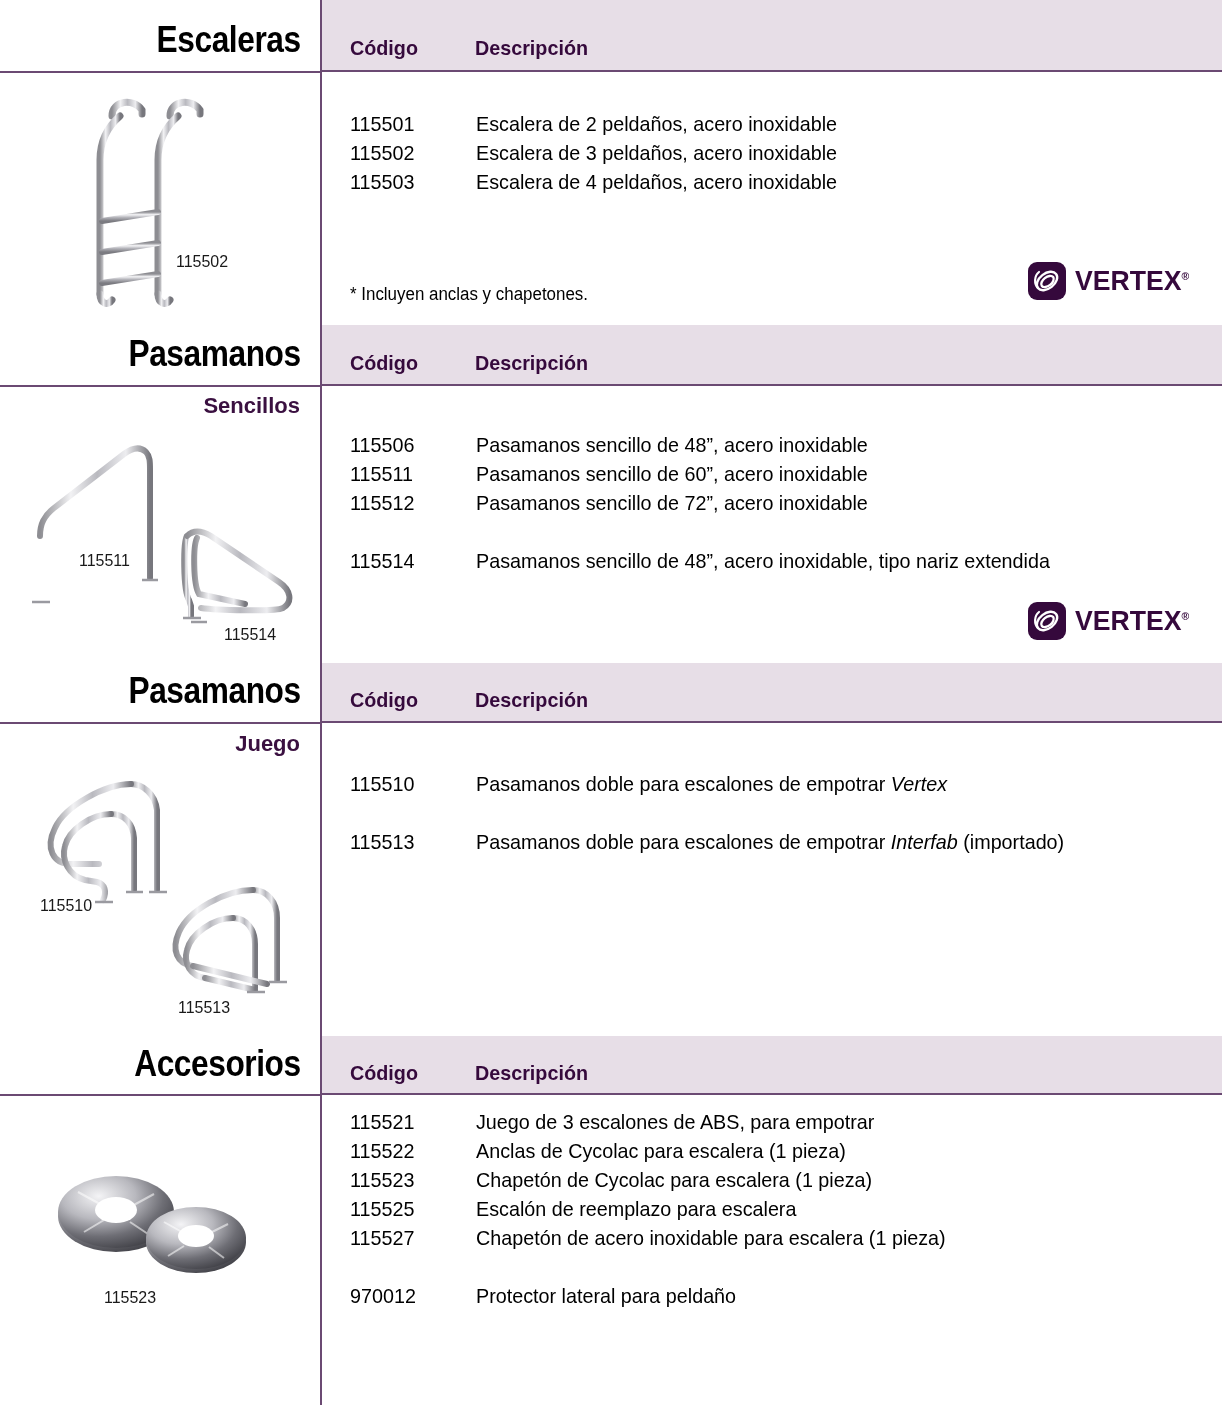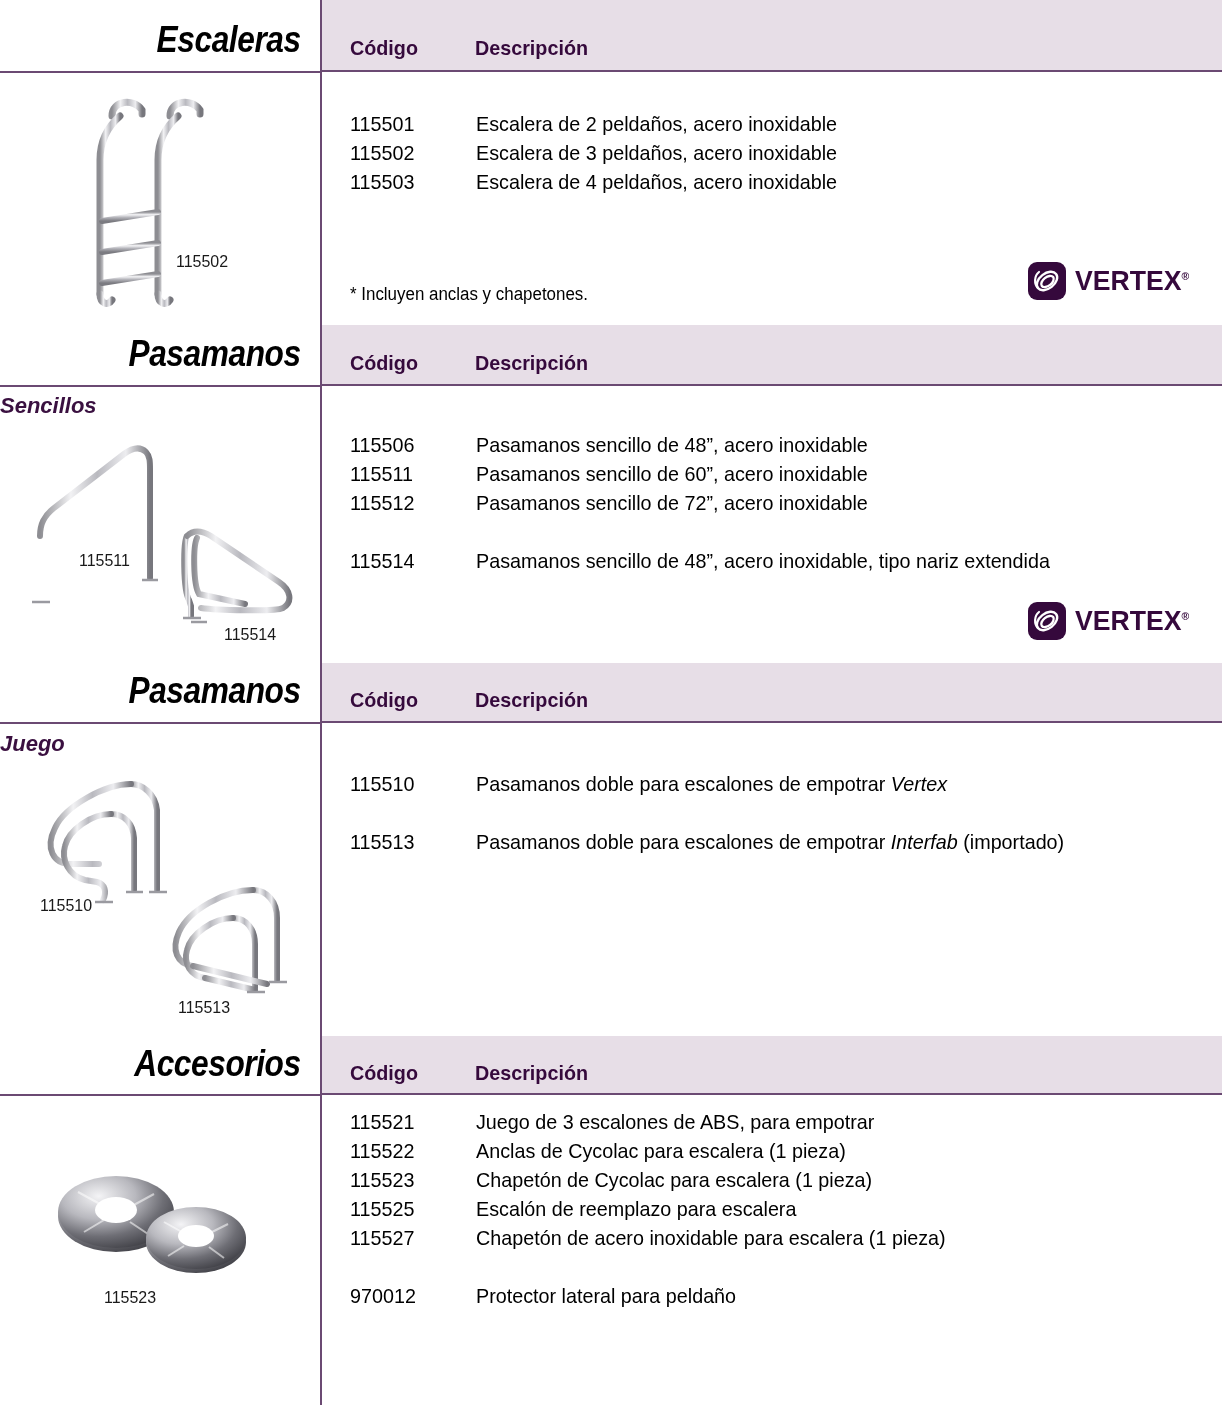--- a/index.html
+++ b/index.html
@@ -26,40 +26,40 @@
     z-index: 5;
   }
 
   
   .section { position: absolute; left: 0; width: 1222px; }
 
   
   .leftcol {
     position: absolute; left: 0; width: 320px;
     text-align: right;
-    font-style: italic;
   }
   .sec-title {
     font-family: "Liberation Sans", sans-serif;
     font-weight: bold;
     font-size: 36px;
     line-height: 1;
     letter-spacing: -0.5px;
     color: #000;
     padding-right: 22px;
     transform: scaleX(0.88);
     transform-origin: right center;
     white-space: nowrap;
   }
   .sec-sub {
     font-family: "Liberation Sans", sans-serif;
     font-weight: bold;
     font-size: 22px;
     color: #3a1040;
-    text-align: left;
+    text-align: right;
+    padding-right: 20px;
     white-space: nowrap;
   }
 
   
   .hrule {
     position: absolute; left: 0; width: 322px; height: 2px;
     background: #6b4a73;
   }
 
   

